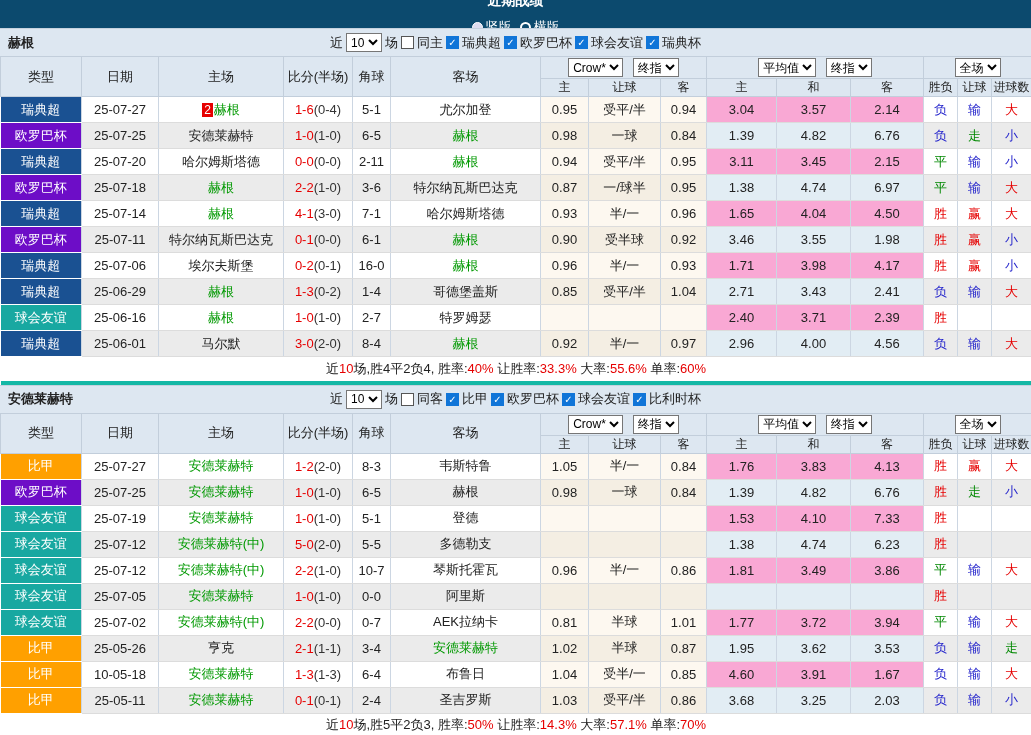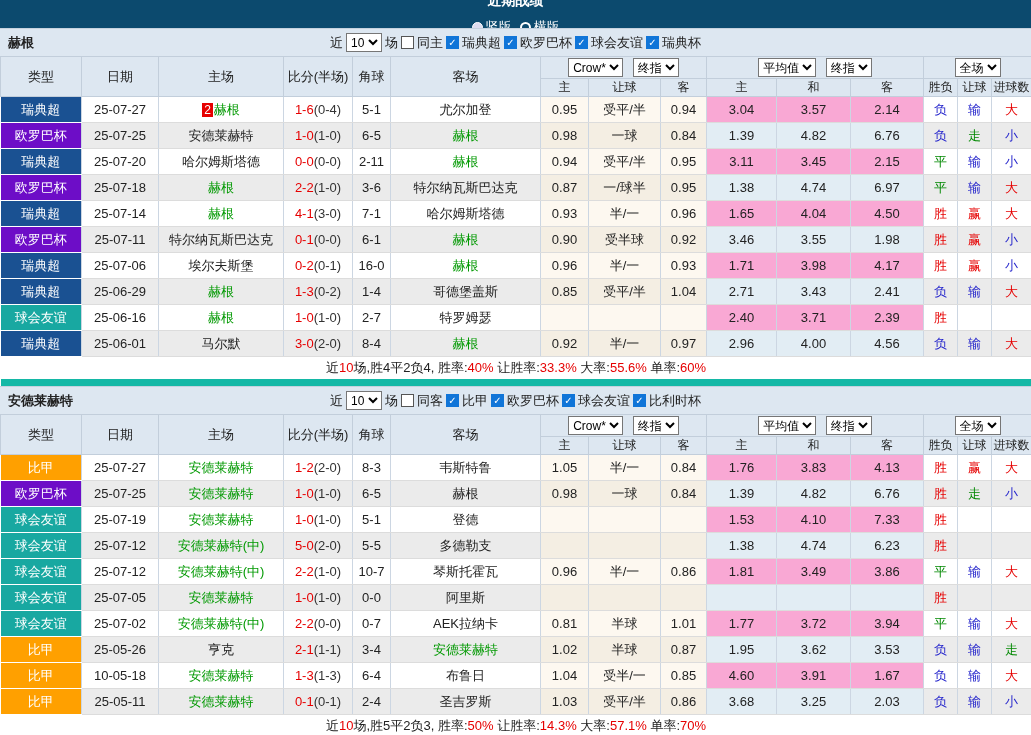--- a/index.html
+++ b/index.html
@@ -33,21 +33,21 @@
   tbody td.crow { background:#fdf8f0; }
   tbody tr:nth-child(even) td.crow { background:#f4eee3; }
   tbody td.avgc { background:#f9a8d4; }
   tbody tr:nth-child(even) td.avgc { background:#e2edf4; }
   tbody td.league { color:#fff; border-bottom:1px solid #fff; }
   .t-green { color:#009900; }
   .s-red { color:#e60000; }
   .half { color:#333; }
   .res-red { color:#e60000; } .res-blue { color:#2626cc; } .res-green { color:#008800; }
   .rank-badge { background:#e60000; color:#fff; font-size:12px; padding:0 2px; margin-right:1px; }
-  tfoot td { height:26px; border-top:1px solid #c8c8c8; border-bottom:7px solid #14b8a6; }
+  tfoot td { height:26px; border-top:1px solid #c8c8c8; border-bottom:4px solid #14b8a6; }
   .sum-k { color:#222; } .sum-r { color:#e60000; }
 </style>
 </head>
 <body>
 
 <div class="title-bar">
   <span class="ttl">近期战绩</span>
   <div class="radio-group">
     <label>
       <span class="radio on"></span>

